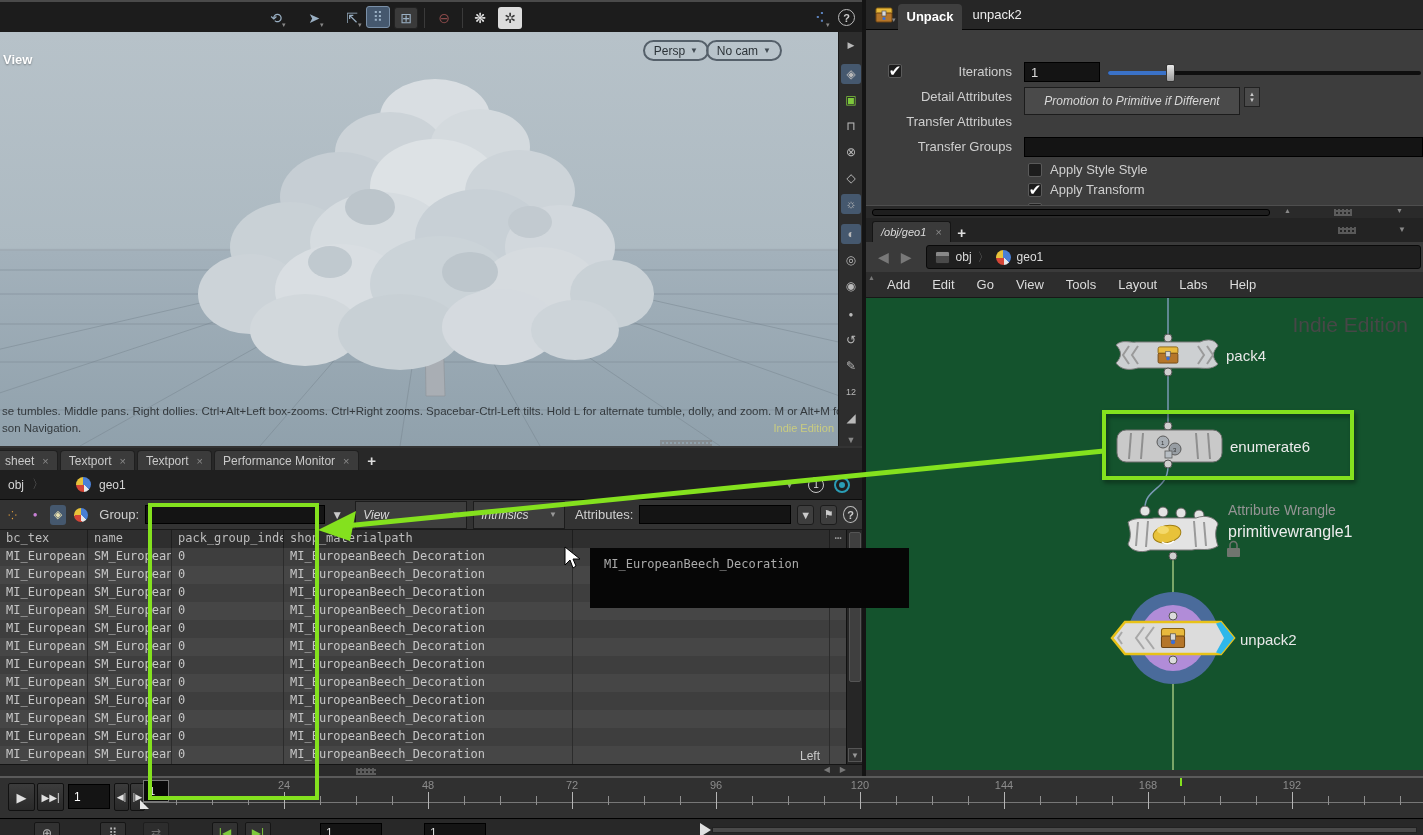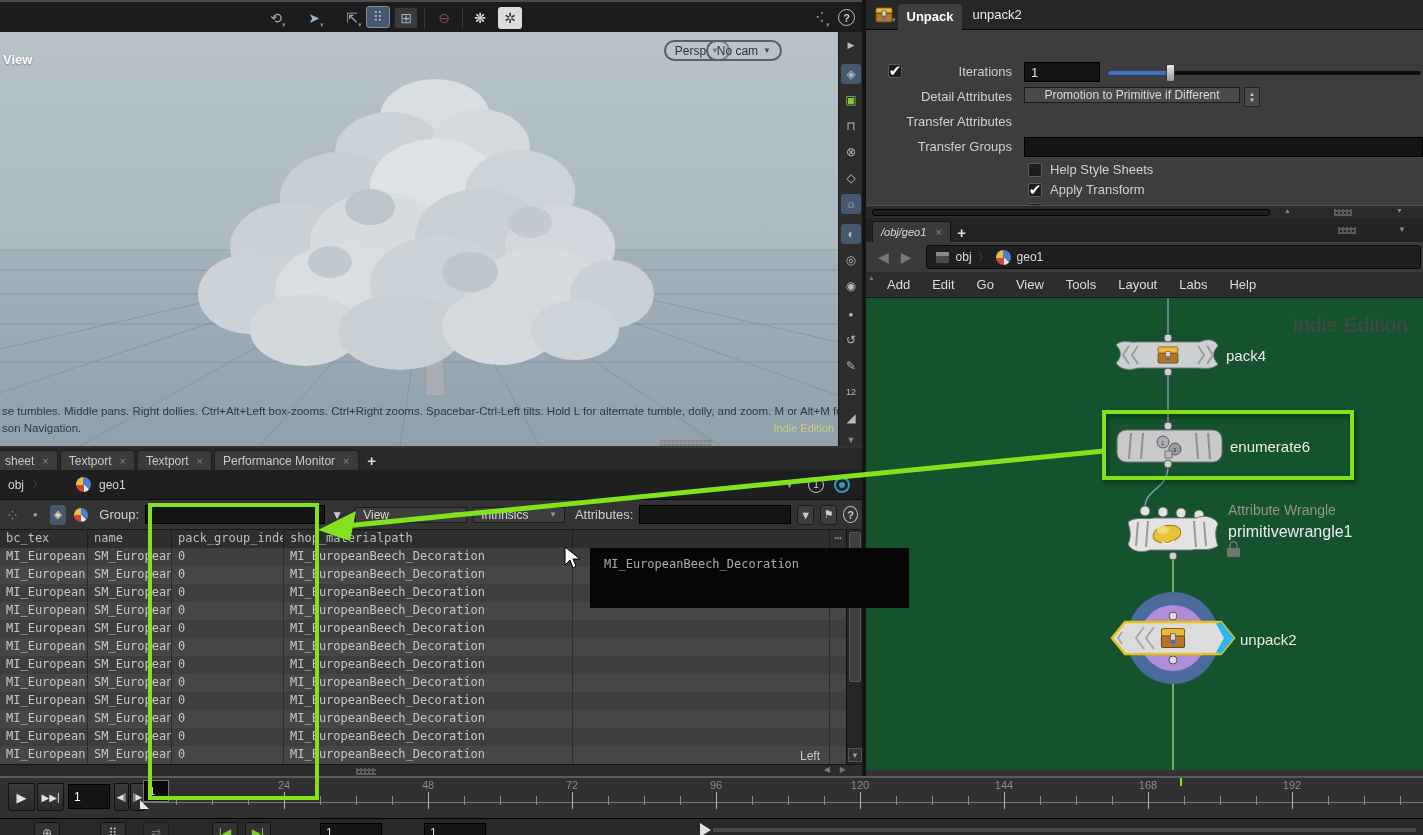--- a/index.html
+++ b/index.html
@@ -64,22 +64,22 @@
      font-size:10px; display:flex; align-items:center; justify-content:center; }
   .badge-dot { width:16px; height:16px; border:2px solid #2a9db5; border-radius:50%; display:flex; align-items:center; justify-content:center; }
   .badge-dot i { width:6px; height:6px; background:#2a9db5; border-radius:50%; }
 
   
   .sheet-toolbar { left:0; top:500px; width:862px; height:30px; background:#333; border-bottom:1px solid #191919;
                    display:flex; align-items:center; gap:6px; padding:0 4px; }
   .st-ico { width:20px; height:20px; border-radius:3px; display:flex; align-items:center; justify-content:center; font-size:11px; }
   .st-ico.hl { background:#45586e; }
   .field { background:#141414; border:1px solid #000; color:#ddd; height:19px; display:flex; align-items:center; padding:0 5px; }
-  .drop { background:#3e3e3e; border:1px solid #1c1c1c; color:#d8d8d8; height:16px; display:flex; align-items:center;
-          justify-content:space-between; padding:0 7px; font-size:12px; }
+  .drop { background:#3e3e3e; border:1px solid #1c1c1c; color:#d8d8d8; height:28px; display:flex; align-items:center;
+          justify-content:space-between; padding:0 7px; font-size:12px;font-style:italic; }
   .drop .car { font-size:8px; color:#999; margin-left:10px; }
   .funnel { color:#c9c9c9; font-size:12px; }
   .help-circ { width:17px; height:17px; border:1.5px solid #bbb; border-radius:50%; color:#ccc; font-size:11px;
                display:flex; align-items:center; justify-content:center; font-weight:bold; }
 
   
   .sheet-header { left:0; top:530px; width:846px; height:18px; background:#2e2e2e; display:flex;
                   font-family:"DejaVu Sans Mono", monospace; font-size:12px; color:#bdbdbd; }
   .hcell { border-right:1px solid #1d1d1d; padding:1px 0 0 6px; height:18px; overflow:hidden; white-space:nowrap; }
   .sheet-body { left:0; top:548px; width:846px; height:216px; background:#393939; overflow:hidden;
@@ -216,21 +216,21 @@
           <ellipse cx="400" cy="300" rx="62" ry="38" fill="#c8d0d5"></ellipse>
         <ellipse cx="500" cy="295" rx="58" ry="38" fill="#d5dadf"></ellipse>
           <ellipse cx="575" cy="298" rx="44" ry="30" fill="#cdd4d9"></ellipse>
         <ellipse cx="370" cy="175" rx="25" ry="18" fill="#bcc5cb"></ellipse>
           <ellipse cx="470" cy="240" rx="28" ry="20" fill="#bdc6cc"></ellipse>
         <ellipse cx="330" cy="230" rx="22" ry="16" fill="#c0c9cf"></ellipse>
           <ellipse cx="530" cy="190" rx="22" ry="16" fill="#c2cad0"></ellipse>
       </g>
     </svg>
     <div class="abs pane-label">View</div>
-    <div class="vp-pill" style="right:108px">
+    <div class="vp-pill" style="right:129px">
       <span>Persp</span>
         <span class="car">▼</span>
     </div>
     <div class="vp-pill" style="right:56px">
       <span>No cam</span>
         <span class="car">▼</span>
     </div>
     <div class="abs vp-help" style="top:371px">se tumbles. Middle pans. Right dollies. Ctrl+Alt+Left box-zooms. Ctrl+Right zooms. Spacebar-Ctrl-Left tilts. Hold L for alternate tumble, dolly, and zoom. M or Alt+M for</div>
     <div class="abs vp-help" style="top:388px">son Navigation.</div>
     <div class="abs vp-watermark">Indie Edition</div>
@@ -458,21 +458,21 @@
     <div class="prow" style="top:82px">
       <span class="plabel">Transfer Attributes</span>
     </div>
     <div class="prow" style="top:107px">
       <span class="plabel">Transfer Groups</span>
       <span class="pfield" style="left:158px;width:399px"></span>
     </div>
     <div>
         <div class="cb-row" style="left: 162px; top: 132px;">
           <span class="cbx"></span>
-          <span>Help Style Sheets</span>
+          <span>Apply Style Style</span>
         </div>
         <div class="cb-row" style="left: 162px; top: 152px;">
           <span class="cbx">✔</span>
           <span>Apply Transform</span>
         </div>
         <div class="cb-row" style="left: 162px; top: 172px;">
           <span class="cbx"></span>
           <span>Convert Polygon Soup Primitives to Polygons</span>
         </div>
       </div>

